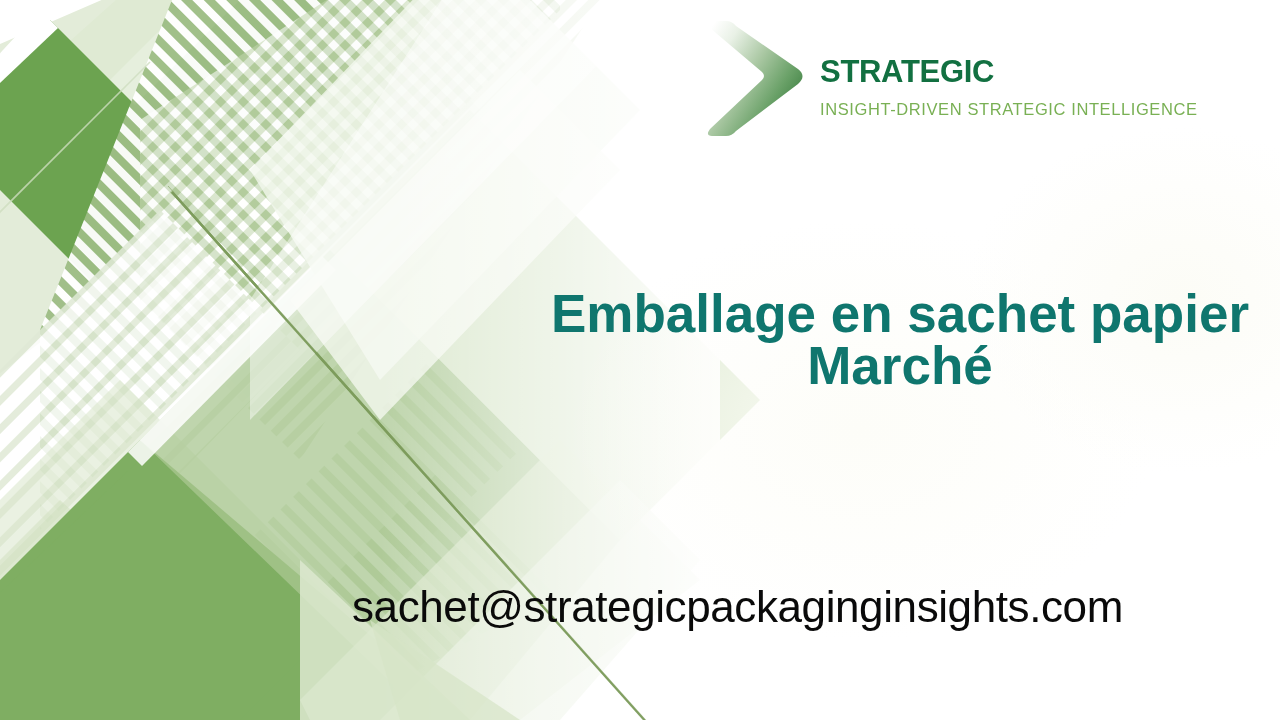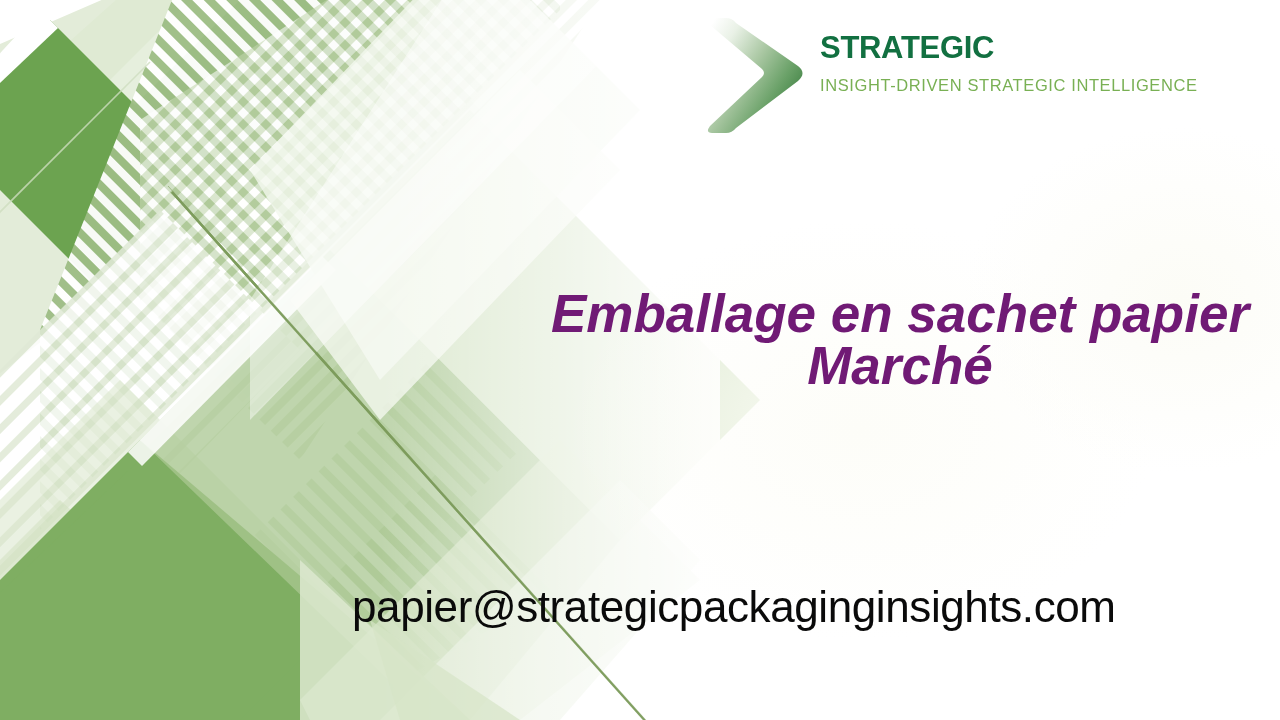--- a/index.html
+++ b/index.html
@@ -39,21 +39,21 @@
   }
 
   
   #logo {
     position: absolute;
     left: 706px;
     top: 14px;
     width: 516px;
     height: 128px;
     display: flex;
-    align-items: flex-start;
+    align-items: center;
   }
   #logo-mark {
     width: 104px;
     height: 122px;
     flex: 0 0 104px;
   }
   #logo-text {
     margin-left: 10px;
     padding-top: 16px;
   }
@@ -76,23 +76,22 @@
 
   
   #headline {
     position: absolute;
     left: 520px;
     top: 252px;
     width: 760px;
     text-align: center;
     font-size: 53px;
     line-height: 52px;
-    color: #701a75;
+    color: #0f766e;
     white-space: normal;
-    font-style: italic;
   }
 
   
   #email {
     position: absolute;
     left: 352px;
     top: 580px;
     font-size: 44px;
     line-height: 54px;
     color: #0a0a0a;
@@ -231,15 +230,15 @@
     </svg>
 
     <div id="logo-text">
       <div class="logo-line">STRATEGIC</div>
       <div class="logo-tagline">INSIGHT-DRIVEN STRATEGIC INTELLIGENCE</div>
     </div>
   </div>
 
   <h1 id="headline">Emballage en sachet papier Marché</h1>
 
-  <div id="email">papier@strategicpackaginginsights.com</div>
+  <div id="email">sachet@strategicpackaginginsights.com</div>
 
 </div>
 
 </body></html>

